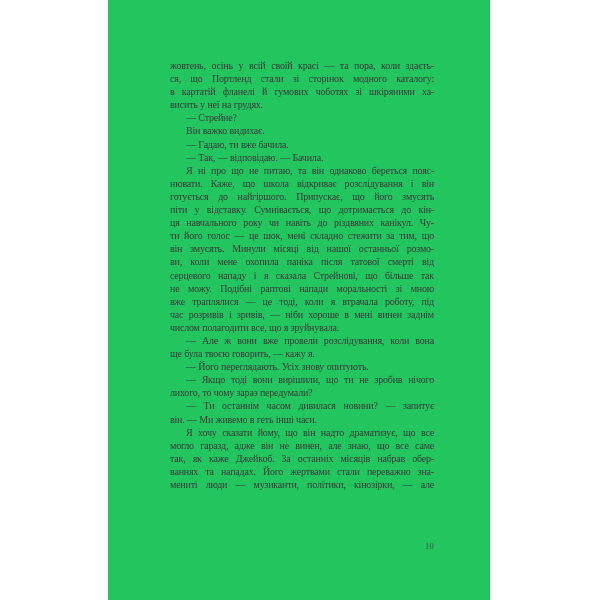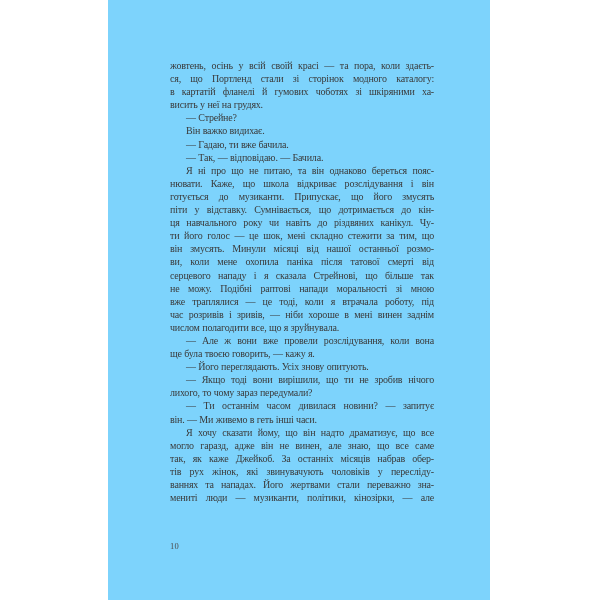--- a/index.html
+++ b/index.html
@@ -16,21 +16,21 @@
     width: 600px;
     height: 600px;
     background: #ffffff;
   }
   .page {
     position: absolute;
     left: 108px;
     top: 0;
     width: 382px;
     height: 600px;
-    background: #7dd3fc;
+    background: #22c55e;
   }
   .text-block {
     position: absolute;
     left: 62px;
     top: 59px;
     width: 264px;
     color: #3a3a3a;
     font-size: 10px;
     line-height: 13.1px;
     letter-spacing: -0.2px;
@@ -48,21 +48,21 @@
     font-family: Liberation Serif, serif;
   }
   .line.indent {
     text-indent: 16px;
   }
   .page-number {
     position: absolute;
     left: 62px;
     top: 541px;
     width: 264px;
-    text-align: left;
+    text-align: right;
     font-size: 8.5px;
     color: #4c4c4c;
     letter-spacing: 0.3px;
   }
 </style>
 </head>
 <body>
 
 <div class="viewport">
   <div class="page">
@@ -70,40 +70,39 @@
         <div class="line">жовтень, осінь у всій своїй красі — та пора, коли здаєть-</div>
         <div class="line">ся, що Портленд стали зі сторінок модного каталогу:</div>
         <div class="line">в картатій фланелі й гумових чоботях зі шкіряними ха-</div>
         <div class="line last">висить у неї на грудях.</div>
         <div class="line indent last">— Стрейне?</div>
         <div class="line indent last">Він важко видихає.</div>
         <div class="line indent last">— Гадаю, ти вже бачила.</div>
         <div class="line indent last">— Так, — відповідаю. — Бачила.</div>
         <div class="line indent">Я ні про що не питаю, та він однаково береться пояс-</div>
         <div class="line">нювати. Каже, що школа відкриває розслідування і він</div>
-        <div class="line">готується до музиканти. Припускає, що його змусять</div>
+        <div class="line">готується до найгіршого. Припускає, що його змусять</div>
         <div class="line">піти у відставку. Сумнівається, що дотримається до кін-</div>
         <div class="line">ця навчального року чи навіть до різдвяних канікул. Чу-</div>
         <div class="line">ти його голос — це шок, мені складно стежити за тим, що</div>
         <div class="line">він змусять. Минули місяці від нашої останньої розмо-</div>
         <div class="line">ви, коли мене охопила паніка після татової смерті від</div>
         <div class="line">серцевого нападу і я сказала Стрейнові, що більше так</div>
         <div class="line">не можу. Подібні раптові напади моральності зі мною</div>
         <div class="line">вже траплялися — це тоді, коли я втрачала роботу, під</div>
         <div class="line">час розривів і зривів, — ніби хороше в мені винен заднім</div>
         <div class="line last">числом полагодити все, що я зруйнувала.</div>
         <div class="line indent">— Але ж вони вже провели розслідування, коли вона</div>
         <div class="line last">ще була твоєю говорить, — кажу я.</div>
         <div class="line indent last">— Його переглядають. Усіх знову опитують.</div>
         <div class="line indent">— Якщо тоді вони вирішили, що ти не зробив нічого</div>
         <div class="line last">лихого, то чому зараз передумали?</div>
         <div class="line indent">— Ти останнім часом дивилася новини? — запитує</div>
         <div class="line last">він. — Ми живемо в геть інші часи.</div>
         <div class="line indent">Я хочу сказати йому, що він надто драматизує, що все</div>
         <div class="line">могло гаразд, адже він не винен, але знаю, що все саме</div>
         <div class="line">так, як каже Джейкоб. За останніх місяців набрав обер-</div>
-        <div class="line">тів рух жінок, які звинувачують чоловіків у пересліду-</div>
         <div class="line">ваннях та нападах. Його жертвами стали переважно зна-</div>
         <div class="line">мениті люди — музиканти, політики, кінозірки, — але</div>
       </div>
     <div class="page-number">10</div>
   </div>
 </div>
 
 </body></html>

